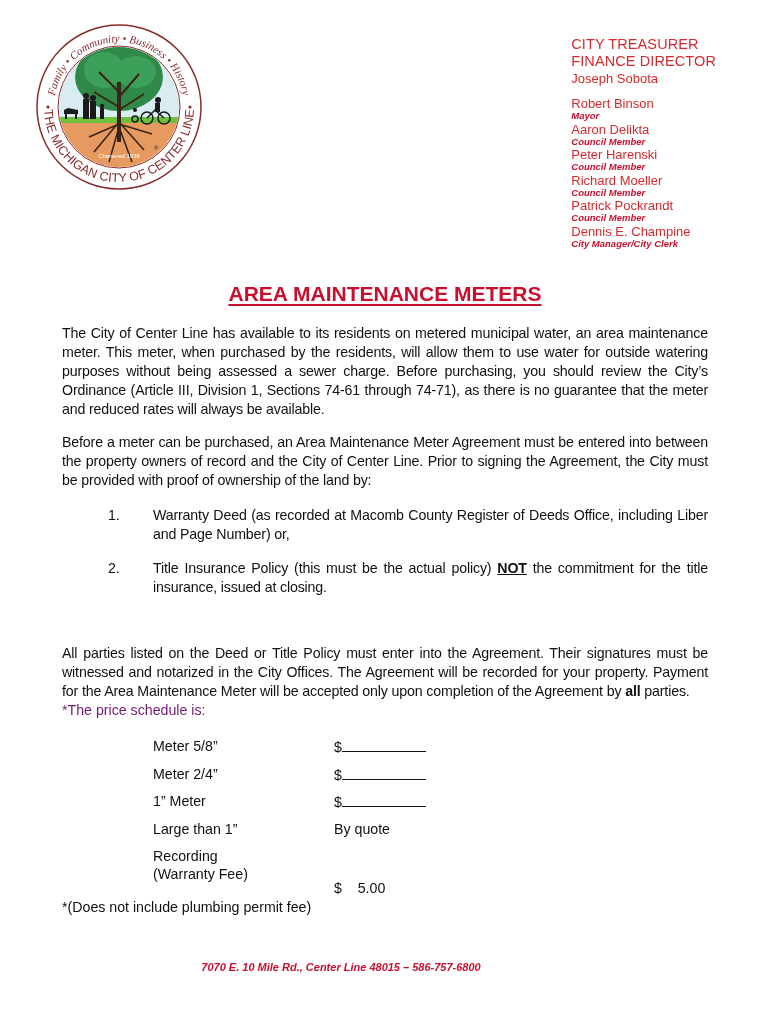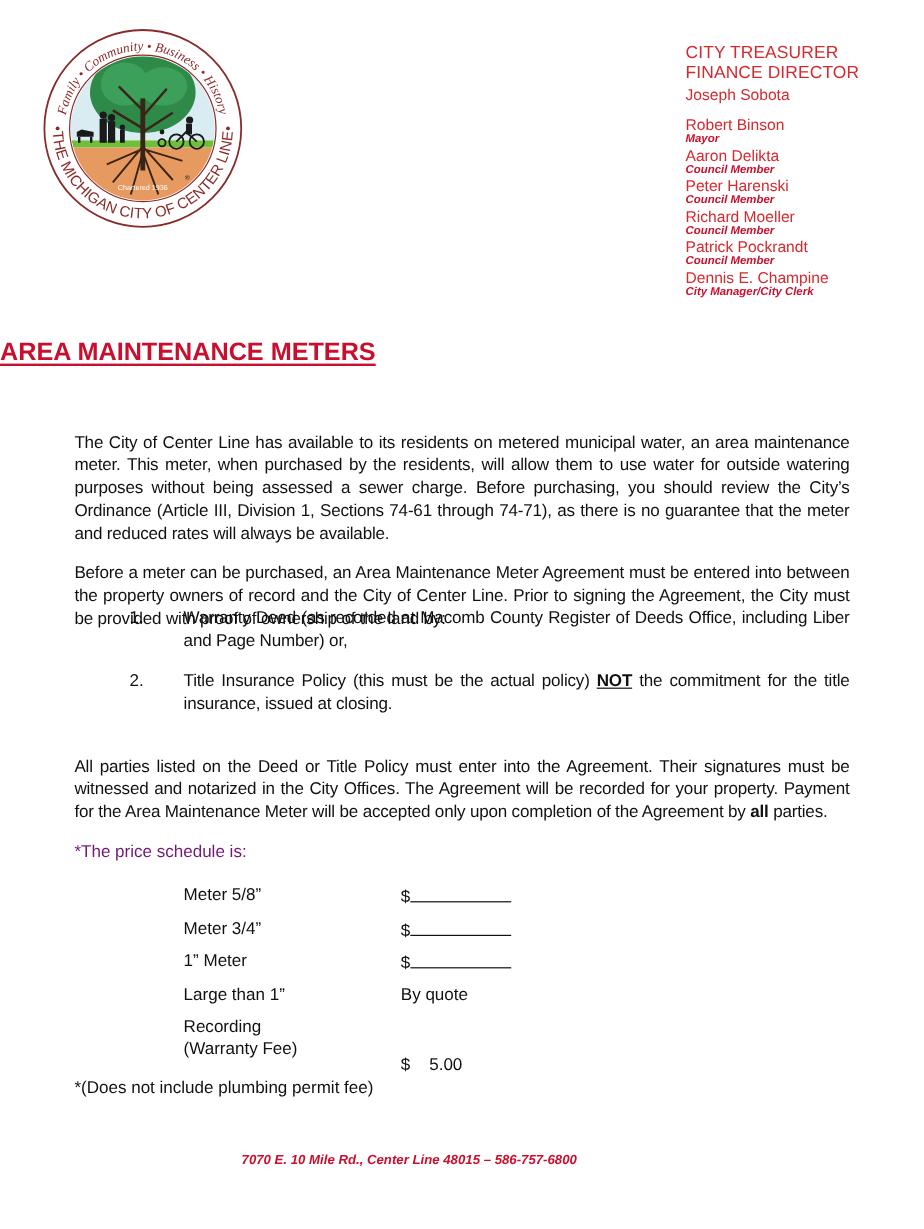--- a/index.html
+++ b/index.html
@@ -10,27 +10,27 @@
     .seal { position: absolute; left: 34px; top: 22px; width: 170px; height: 170px; }
 
     
     .officials { position: absolute; right: 54px; top: 36px; color: #d42a2f; }
     .officials .big { font-size: 14.5px; line-height: 17px; letter-spacing: 0.1px; }
     .officials .name { font-size: 13px; line-height: 13px; }
     .officials .role { font-size: 9.5px; line-height: 12.5px; font-weight: bold; font-style: italic; color: #c8102e; }
     .officials .gap { height: 12px; }
 
     
-    .doc-title { position: absolute; left: 0; width: 770px; top: 282px; font-size: 21px; font-weight: bold; color: #c8102e; }
+    .doc-title { position: absolute; left: 0; width: 770px; top: 282px; text-align: center; font-size: 21px; font-weight: bold; color: #c8102e; }
     .doc-title span { text-decoration: underline; text-decoration-thickness: 2px; text-underline-offset: 3px; }
 
-    .para { position: absolute; left: 62px; width: 646px; font-size: 14.2px; line-height: 19px; text-align: justify; color: #111; letter-spacing: -0.15px; margin-top: 36px; }
+    .para { position: absolute; left: 62px; width: 646px; font-size: 14.2px; line-height: 19px; text-align: justify; color: #111; letter-spacing: -0.15px; }
     .p1 { top: 324px; }
     .p2 { top: 433px; }
-    .p3 { top: 594px; }
+    .p3 { top: 644px; }
 
     .list-item { position: absolute; left: 62px; width: 646px; font-size: 14.2px; line-height: 19px; color: #111; letter-spacing: -0.15px; }
     .list-item .num { position: absolute; left: 46px; top: 0; }
     .list-item .txt { position: absolute; left: 91px; right: 0; top: 0; text-align: justify; }
     .li1 { top: 506px; }
     .li2 { top: 559px; }
     .not { font-weight: bold; text-decoration: underline; }
 
     .schedule-intro { position: absolute; left: 62px; top: 702px; font-size: 14.2px; color: #701a75; }
     .sched { position: absolute; left: 153px; top: 737px; font-size: 14.2px; color: #111; }
@@ -143,21 +143,21 @@
   <div class="para p3"><span>All parties listed on the Deed or Title Policy must enter into the Agreement.  Their signatures must be witnessed and notarized in the City Offices.  The Agreement will be recorded for your property.  Payment for the Area Maintenance Meter will be accepted only upon completion of the Agreement by </span><b>all</b><span> parties.</span></div>
 
   <div class="schedule-intro">*The price schedule is:</div>
 
   <div class="sched">
     <div class="row">
       <span class="lbl">Meter 5/8”</span>
       <span class="val"><span>$</span><span class="blank"></span></span>
     </div>
     <div class="row">
-      <span class="lbl">Meter 3/4”</span>
+      <span class="lbl">Meter 2/4”</span>
       <span class="val"><span>$</span><span class="blank"></span></span>
     </div>
     <div class="row">
       <span class="lbl">1” Meter</span>
       <span class="val"><span>$</span><span class="blank"></span></span>
     </div>
     <div class="row">
       <span class="lbl">Large than 1”</span>
       <span class="val">By quote</span>
     </div>

